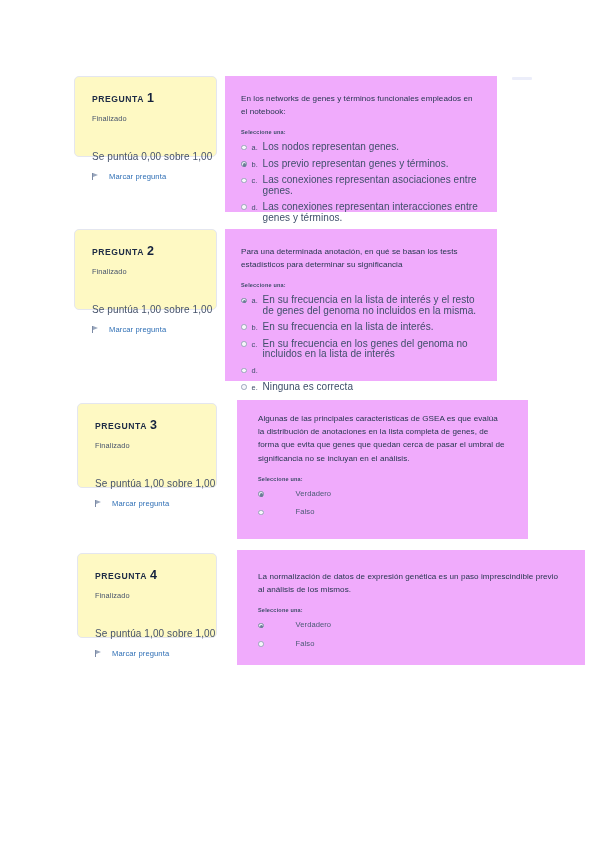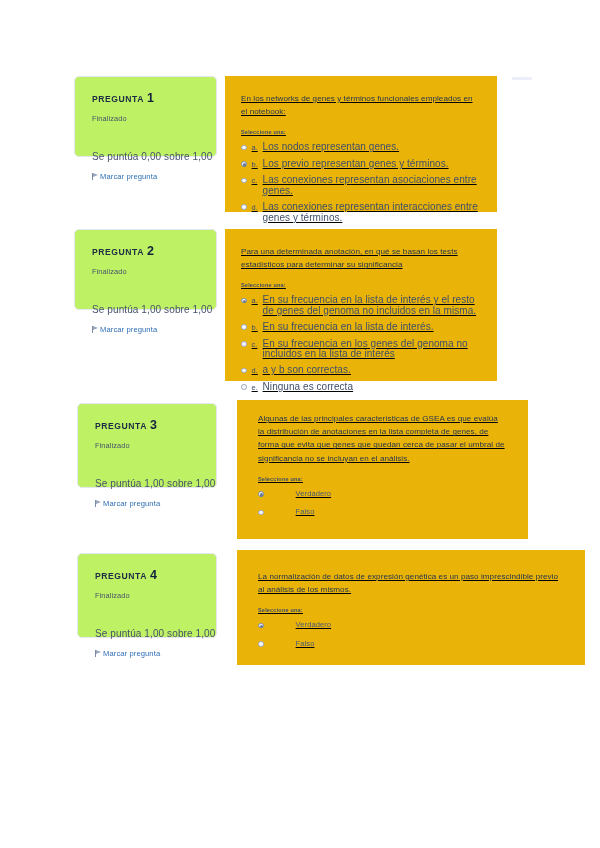--- a/index.html
+++ b/index.html
@@ -30,21 +30,21 @@
     background: #eceefa;
     border-radius: 1px;
   }
 
   
   .qblock { position: absolute; left: 0; top: 0; width: 600px; }
 
   
   .qinfo-card {
     position: absolute;
-    background: #bef264;
+    background: #fef9c3;
     border: 1px solid #e4e6ef;
     border-radius: 5px;
     padding: 14px 15px 14px 17px;
   }
 
   .qinfo-title {
     font-size: 8.6px;
     font-weight: bold;
     letter-spacing: 0.55px;
     color: #1d2b45;
@@ -71,21 +71,21 @@
     color: #46536b;
     margin-bottom: 10px;
     letter-spacing: 0.1px;
     white-space: nowrap;
     margin-top: 28px;
   }
 
   .qinfo-flagrow {
     display: flex;
     align-items: center;
-    gap: 1px;
+    gap: 10px;
   }
   .flag-icon {
     width: 7px;
     height: 8px;
     position: relative;
     flex: 0 0 auto;
   }
   .flag-icon::before {
     content: "";
     position: absolute;
@@ -105,23 +105,22 @@
   .qinfo-flaglabel {
     font-size: 7.6px;
     color: #2f6fb5;
     letter-spacing: 0.1px;
     white-space: nowrap;
   }
 
   
   .qpanel {
     position: absolute;
-    background: #eab308;
+    background: #f0abfc;
     padding: 16px 18px 16px 16px;
-    text-decoration: underline;
   }
 
   .qtext {
     font-size: 8.1px;
     line-height: 13.2px;
     color: #25364f;
     margin-bottom: 11px;
     letter-spacing: 0.05px;
   }
 
@@ -265,21 +264,20 @@
           <span class="opt-text">En su frecuencia en la lista de interés.</span>
         </div>
         <div class="opt-row">
           <span class="radio"></span>
           <span class="opt-letter">c.</span>
           <span class="opt-text">En su frecuencia en los genes del genoma no incluidos en la lista de interés</span>
         </div>
         <div class="opt-row">
           <span class="radio"></span>
           <span class="opt-letter">d.</span>
-          <span class="opt-text">a y b son correctas.</span>
         </div>
         <div class="opt-row">
           <span class="radio"></span>
           <span class="opt-letter">e.</span>
           <span class="opt-text">Ninguna es correcta</span>
         </div>
       </div>
     </div>
   </div>
 

